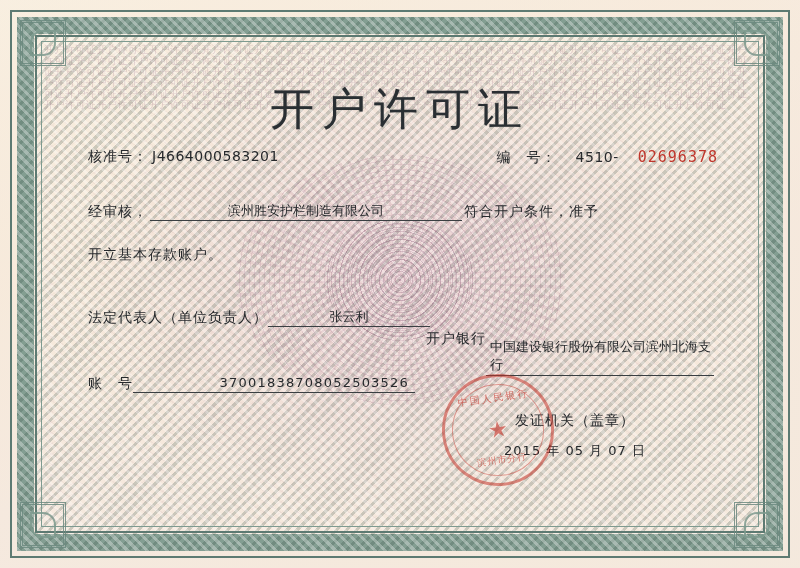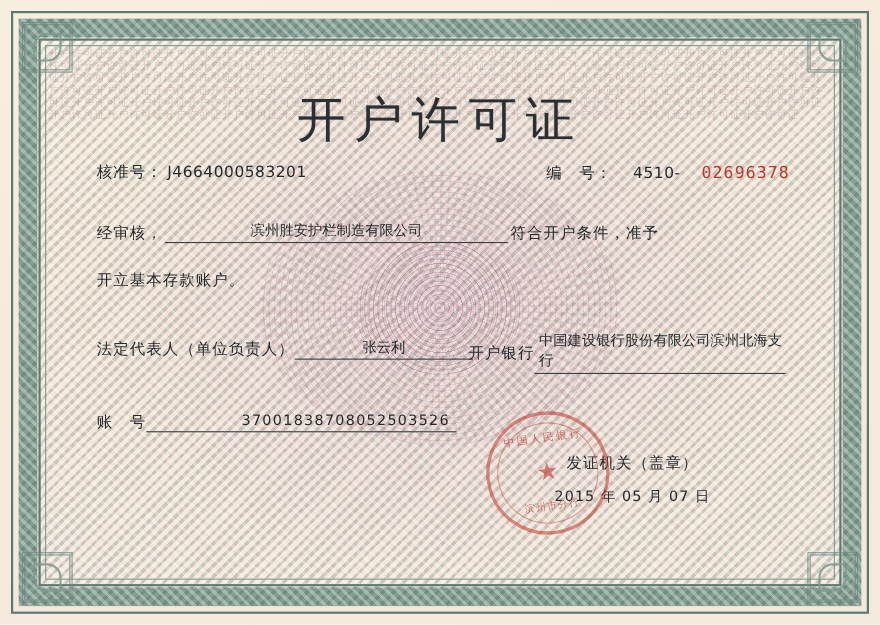--- a/index.html
+++ b/index.html
@@ -205,20 +205,21 @@
   .fill.rep { width: 150px; }
   .bank-row { top: 258px; left: 382px; display: flex; align-items: center; }
   .bank-value {
     display: inline-block;
     width: 222px;
     border-bottom: 1px solid #3a3f42;
     font-size: 13px;
     line-height: 18px;
     padding: 0 2px 1px 4px;
     white-space: normal;
+    margin-top: 36px;
   }
   .bank-label { padding-bottom: 1px; }
 
   .account-row { top: 330px; left: 44px; display: flex; align-items: flex-end; }
   .fill.account { width: 270px; text-align: right; letter-spacing: 1.2px; }
 
   .issuer-block {
     top: 368px;
     right: 66px;
     text-align: center;

